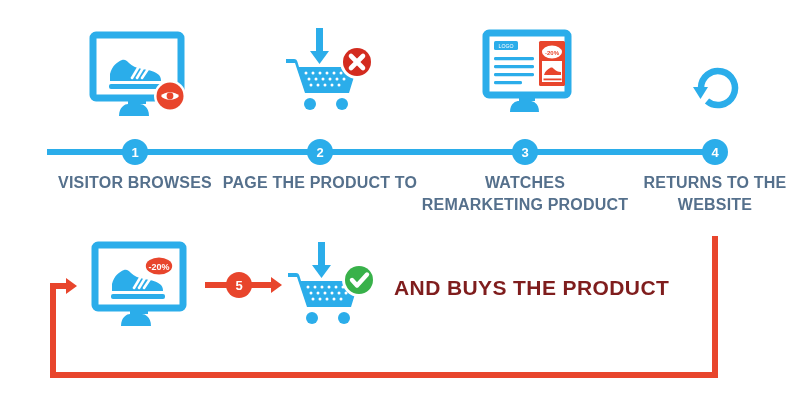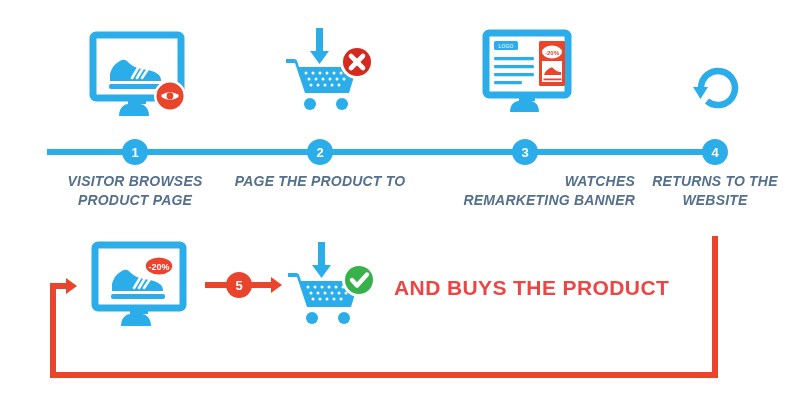--- a/index.html
+++ b/index.html
@@ -33,40 +33,39 @@
     font-size: 13px;
     font-weight: bold;
     display: flex;
     align-items: center;
     justify-content: center;
     line-height: 1;
   }
   .tl-caption {
     position: absolute;
     text-align: center;
-    font-size: 14px;
+    font-size: 16px;
     font-weight: bold;
     letter-spacing: 0.2px;
     color: #55708c;
     line-height: 1.35;
     width: 220px;
-    font-style: italic;
   }
 
   
   .icon-wrap { position: absolute; }
 
   
   .buy-text {
     position: absolute;
     left: 394px; top: 276px;
     font-size: 21px;
     font-weight: bold;
     letter-spacing: 0.4px;
-    color: #ef4444;
+    color: #7f1d1d;
     white-space: nowrap;
   }
 
   
   .loop-v-right {
     position: absolute;
     left: 712px; top: 236px;
     width: 6px; height: 142px;
     background: #e8452c;
   }
@@ -256,28 +255,27 @@
 
   <div class="tl-line"></div>
 
   <div class="tl-node" style="left:122px; top:139px;">1</div>
   <div class="tl-node" style="left:307px; top:139px;">2</div>
   <div class="tl-node" style="left:512px; top:139px;">3</div>
   <div class="tl-node" style="left:702px; top:139px;">4</div>
 
   <div class="tl-caption" style="left:25px; top:172px;">
     <div>VISITOR BROWSES</div>
-    <div>PRODUCT PAGE</div>
   </div>
   <div class="tl-caption" style="left:210px; top:172px;">
     <div>PAGE THE PRODUCT TO</div>
   </div>
-  <div class="tl-caption" style="left:415px; top:172px;text-align:right;">
+  <div class="tl-caption" style="left:415px; top:172px;">
     <div>WATCHES</div>
-    <div>REMARKETING BANNER</div>
+    <div>REMARKETING PRODUCT</div>
   </div>
   <div class="tl-caption" style="left:605px; top:172px;">
     <div>RETURNS TO THE</div>
     <div>WEBSITE</div>
   </div>
 
   <div class="loop-v-right"></div>
   <div class="loop-h-bottom"></div>
   <div class="loop-v-left"></div>
   <div class="loop-h-left"></div>

